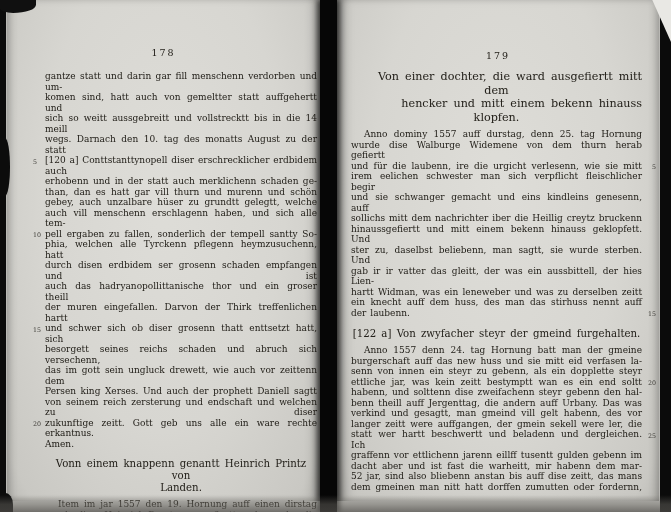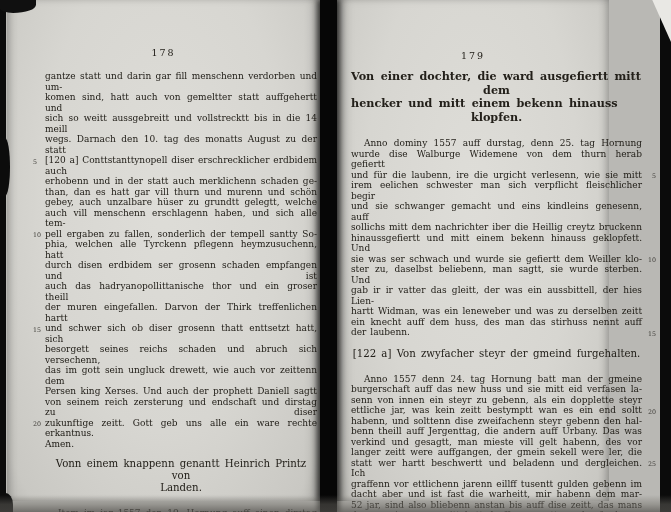--- a/index.html
+++ b/index.html
@@ -2,47 +2,47 @@
 <html><head>
 <meta charset="utf-8">
 <style>
   html,body{margin:0;padding:0;background:#777;}
   .scan{position:relative;width:671px;height:512px;overflow:hidden;
         background:#b9b8b4;font-family:"DejaVu Serif","Liberation Serif",serif;
         --ink:#23201a;--paper:#d9d8d3;}
   .page{position:absolute;top:0;bottom:11px;
         background:radial-gradient(ellipse at 50% 38%, #deddd8 0%, #d7d6d1 55%, #c9c8c3 92%, #bcbbb6 100%);}
   .page.pl{left:7px;width:313px;box-shadow:inset 7px 0 9px -5px rgba(0,0,0,.3), inset -9px 0 12px -6px rgba(0,0,0,.45);}
-  .page.pr{left:337px;width:272px;box-shadow:inset 10px 0 12px -6px rgba(0,0,0,.5), inset -7px 0 9px -5px rgba(0,0,0,.3);}
+  .page.pr{left:337px;width:322px;box-shadow:inset 10px 0 12px -6px rgba(0,0,0,.5), inset -7px 0 9px -5px rgba(0,0,0,.3);}
   .gutter{position:absolute;left:320px;top:0;bottom:0;width:17px;background:#060606;
           box-shadow:-3px 0 5px rgba(0,0,0,.55), 3px 0 5px rgba(0,0,0,.55);}
   .edge-l{position:absolute;left:0;top:0;bottom:0;width:6px;background:#0b0b0b;}
   .edge-r{position:absolute;right:0;top:0;bottom:0;width:11px;background:#0b0b0b;}
   .blob-tl{position:absolute;left:0;top:0;width:36px;height:13px;background:#101010;border-radius:0 0 70% 40%;}
   .bump-l{position:absolute;left:0;top:138px;width:10px;height:58px;background:#0c0c0c;border-radius:0 60% 60% 0;}
   .blob-bl{position:absolute;left:0;bottom:0;width:13px;height:19px;background:#0c0c0c;border-radius:0 60% 0 0;}
   .corner-tr{position:absolute;right:0;top:0;width:26px;height:42px;
              background:#e9e8e4;clip-path:polygon(28% 0,100% 0,100% 100%);}
   .bottom-shade{position:absolute;left:0;right:0;bottom:0;height:17px;
                 background:linear-gradient(180deg, rgba(110,108,102,0) 0%, rgba(110,108,102,.45) 55%, rgba(82,80,76,.7) 100%);}
   .pagenum{text-align:center;font-size:9.5px;letter-spacing:2px;color:var(--ink);}
   .pl .pagenum{padding-top:47px;margin-bottom:13px;}
   .pr .pagenum{padding-top:50px;margin-bottom:2px;}
   .textblock{position:relative;}
   .pl .textblock{margin-left:38px;width:272px;}
   .pr .textblock{margin-left:14px;width:291px;}
   .ln{position:relative;font-size:9px;line-height:10.5px;color:var(--ink);
       text-align:justify;text-align-last:justify;word-spacing:1px;}
   .ln[data-role$="-last"]{text-align-last:left;}
-  .ln[data-role="body-first"]{text-indent:13px;margin-top:14px;}
+  .ln[data-role="body-first"]{text-indent:13px;margin-top:5px;}
   .ln[data-role^="heading"]{font-weight:normal;font-size:10.2px;line-height:12px;
       text-align:center;text-align-last:center;word-spacing:2px;}
   .ln[data-role="heading-start"]{margin-top:9px;}
-  .ln[data-role^="title"]{font-weight:bold;font-size:11.2px;line-height:13.5px;
-      text-align:left;text-align-last:center;word-spacing:2.5px;}
+  .ln[data-role^="title"]{font-weight:normal;font-size:11.2px;line-height:13.5px;
+      text-align:right;text-align-last:center;word-spacing:2.5px;}
   .ln[data-role="title-start"]{margin-top:9px;}
   .ln[data-role="subheading"]{font-weight:normal;font-size:10.2px;line-height:12px;
       text-align:center;text-align-last:center;margin:10px 0 5px;word-spacing:2px;}
   .num{position:absolute;top:1.5px;font-size:6.3px;color:#3d3b36;word-spacing:0;letter-spacing:0;}
   .pl .num{left:-12px;}
   .pr .num{right:-14px;}
 </style>
 </head>
 <body>
 
@@ -119,21 +119,21 @@
         <div class="ln" data-role="body">
           
           <span class="txt">das im gott sein ungluck drewett, wie auch vor zeittenn dem</span>
         </div>
         <div class="ln" data-role="body">
           
           <span class="txt">Persen king Xerses.  Und auch der prophett Daniell sagtt</span>
         </div>
         <div class="ln" data-role="body">
           
-          <span class="txt">von seinem reich zersterung und endschaft und dirstag zu diser</span>
+          <span class="txt">von seinem reich zersterung und endschaft und welchen zu diser</span>
         </div>
         <div class="ln" data-role="body">
           <span class="num">20</span>
           <span class="txt">zukunftige zeitt.  Gott geb uns alle ein ware rechte erkantnus.</span>
         </div>
         <div class="ln" data-role="body-last">
           
           <span class="txt">Amen.</span>
         </div>
         <div class="ln" data-role="heading-start">
@@ -189,24 +189,20 @@
         </div>
         <div class="ln" data-role="body">
           
           <span class="txt">sollichs mitt dem nachrichter iber die Heillig creytz bruckenn</span>
         </div>
         <div class="ln" data-role="body">
           
           <span class="txt">hinaussgefiertt und mitt einem bekenn hinauss geklopfett.  Und</span>
         </div>
         <div class="ln" data-role="body">
-          <span class="num">10</span>
-          <span class="txt">sie was ser schwach und wurde sie gefiertt dem Weiller klo-</span>
-        </div>
-        <div class="ln" data-role="body">
           
           <span class="txt">ster zu, daselbst beliebenn, man sagtt, sie wurde sterben.  Und</span>
         </div>
         <div class="ln" data-role="body">
           
           <span class="txt">gab ir ir vatter das gleitt, der was ein aussbittell, der hies Lien-</span>
         </div>
         <div class="ln" data-role="body">
           
           <span class="txt">hartt Widman, was ein leneweber und was zu derselben zeitt</span>
@@ -242,21 +238,21 @@
         <div class="ln" data-role="body">
           
           <span class="txt">habenn, und solttenn dise zweifachenn steyr gebenn den hal-</span>
         </div>
         <div class="ln" data-role="body">
           
           <span class="txt">benn theill auff Jergenttag, die andern auff Urbany.  Das was</span>
         </div>
         <div class="ln" data-role="body">
           
-          <span class="txt">verkind und gesagtt, man mieste vill gelt habenn, des vor</span>
+          <span class="txt">verkind und gesagtt, man gmeind vill gelt habenn, des vor</span>
         </div>
         <div class="ln" data-role="body">
           
           <span class="txt">langer zeitt were auffgangen, der gmein sekell were ler, die</span>
         </div>
         <div class="ln" data-role="body">
           <span class="num">25</span>
           <span class="txt">statt wer hartt beschwertt und beladenn und dergleichen.  Ich</span>
         </div>
         <div class="ln" data-role="body">

